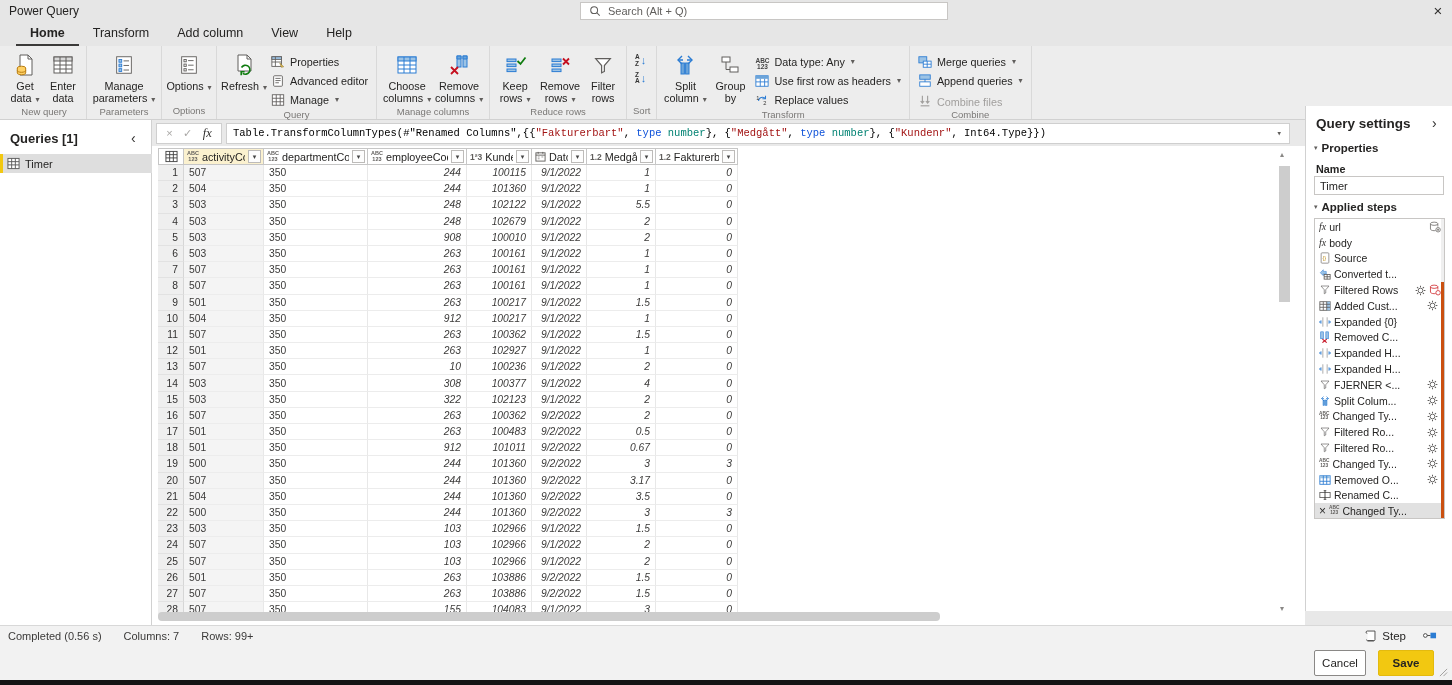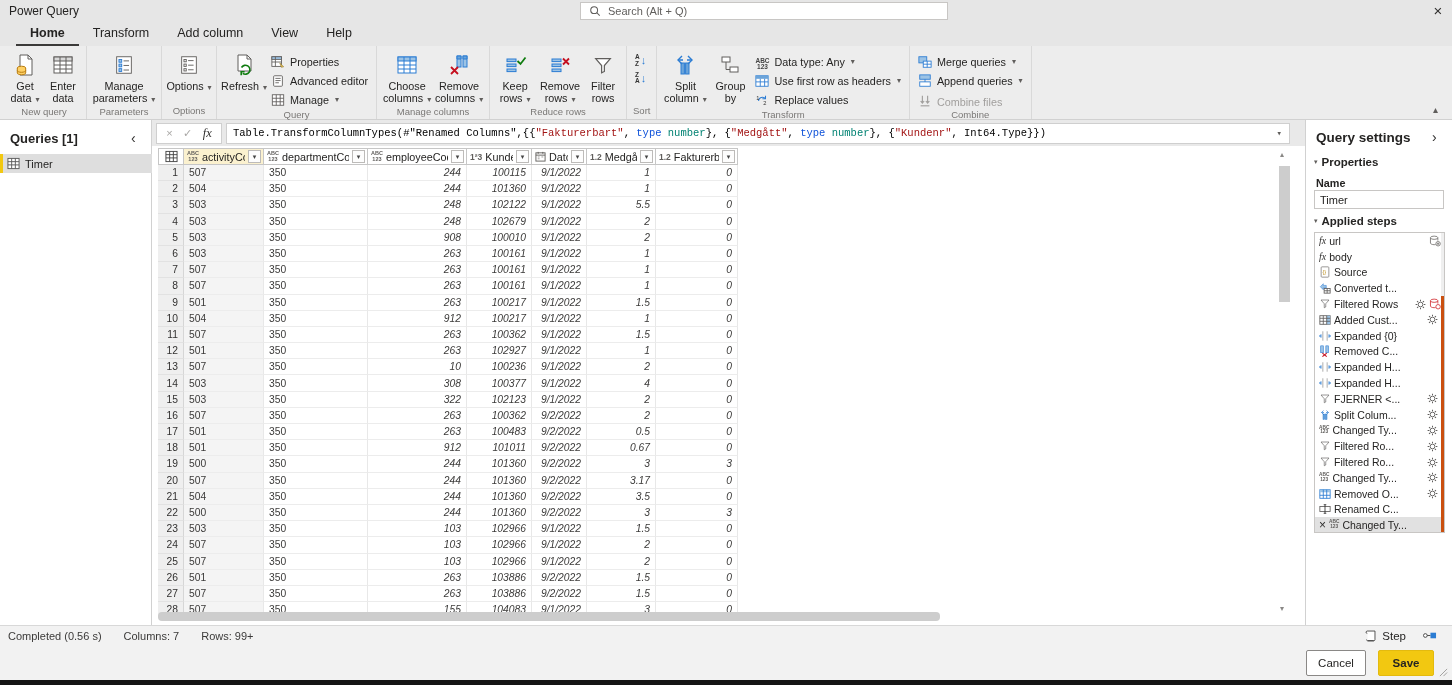--- a/index.html
+++ b/index.html
@@ -80,21 +80,21 @@
   .gut{width:26px;background:#efefef;border-right:1px solid #d6d6d6;border-bottom:1px solid #e2e2e2;font-size:10.3px;color:#323130;display:flex;align-items:center;justify-content:flex-end;padding-right:5px;flex:none;}
   .cell{border-right:1px solid #e8e8e8;border-bottom:1px solid #ececec;font-size:10.3px;display:flex;align-items:center;padding:0 5px;color:#3b3a39;white-space:nowrap;overflow:hidden;flex:none;}
   .cell.right{justify-content:flex-end;font-style:italic;}
   .cell.selcol{background:#f4f4f4;}
   .vs-up{position:absolute;left:1128px;top:4px;font-size:8px;color:#8a8886;}
   .vs-thumb{position:absolute;left:1127px;top:20px;width:11px;height:136px;background:#cdcdcd;}
   .vs-down{position:absolute;left:1128px;top:458px;font-size:8px;color:#8a8886;}
   .hs-thumb{position:absolute;left:6px;top:466px;width:782px;height:9px;background:#cdcdcd;border-radius:4px;}
 
   
-  .right-panel{left:1305px;top:120px;width:147px;height:505px;background:#fff;border-left:1px solid #d1d1d1;}
+  .right-panel{left:1305px;top:106px;width:147px;height:505px;background:#fff;border-left:1px solid #d1d1d1;}
   .qs-title{left:10px;top:10px;font-size:13.5px;font-weight:700;}
   .qs-collapse{left:126px;top:9px;font-size:14px;color:#323130;}
   .sec-row{display:flex;align-items:center;gap:4px;position:absolute;left:8px;}
   .sec-chev{font-size:7px;color:#605e5c;}
   .sec-label{font-size:11.5px;font-weight:700;color:#252423;}
   .name-label{left:10px;top:57px;font-size:10.8px;color:#252423;font-weight:600;}
   .name-input{position:absolute;left:8px;top:70px;width:130px;height:19px;border:1px solid #c8c6c4;font-family:inherit;font-size:11px;padding:0 5px;color:#252423;background:#fff;}
   .steps-box{position:absolute;left:8px;top:112px;width:131px;height:301px;border:1px solid #c8c6c4;background:#fff;overflow:hidden;}
   .step{height:15.8px;display:flex;align-items:center;gap:3px;padding:0 6px 0 4px;font-size:10.5px;color:#252423;}
   .step.selected{background:#e1e1e1;}
@@ -108,21 +108,21 @@
   .del{font-size:12px;color:#323130;line-height:1;flex:none;}
   .steps-track{position:absolute;right:0;top:0;width:3px;height:100%;background:#efefef;}
   .steps-thumb{position:absolute;right:0;top:21%;width:3px;height:79%;background:#ca5010;}
 
   
   .status-bar{left:0;top:625px;width:1452px;height:20px;background:#f2f2f2;border-top:1px solid #d8d8d8;display:flex;align-items:center;gap:22px;padding-left:8px;font-size:11px;color:#3b3a39;}
   .status-right{margin-left:auto;display:flex;align-items:center;gap:16px;padding-right:14px;}
   .step-btn{display:flex;align-items:center;gap:5px;font-size:11.5px;color:#252423;}
   .footer{left:0;top:645px;width:1452px;height:35px;background:#f2f2f2;display:flex;align-items:center;justify-content:flex-end;gap:12px;padding-right:18px;}
   .btn{height:26px;display:flex;align-items:center;justify-content:center;font-size:11.5px;border-radius:2px;}
-  .btn-cancel{width:60px;background:#fff;border:1px solid #8a8886;color:#252423;}
+  .btn-cancel{width:52px;background:#fff;border:1px solid #8a8886;color:#252423;}
   .btn-save{width:56px;background:#f2c811;border:1px solid #e3ba0f;color:#252423;font-weight:600;}
   .gripper{left:1439px;top:668px;}
   .bottom-strip{left:0;top:680px;width:1452px;height:5px;background:#141414;}
 </style>
 </head>
 <body>
 
 <div class="abs titlebar">
   <div class="abs tb-title">Power Query</div>
   <div class="abs search-box">

